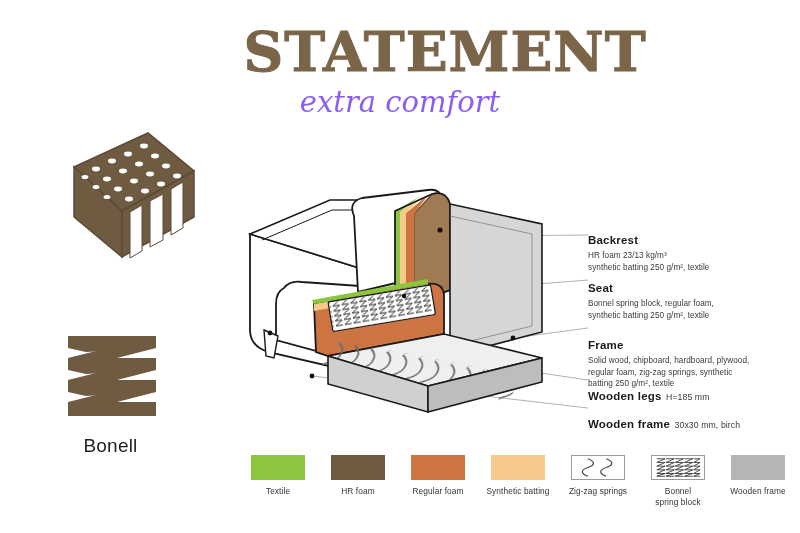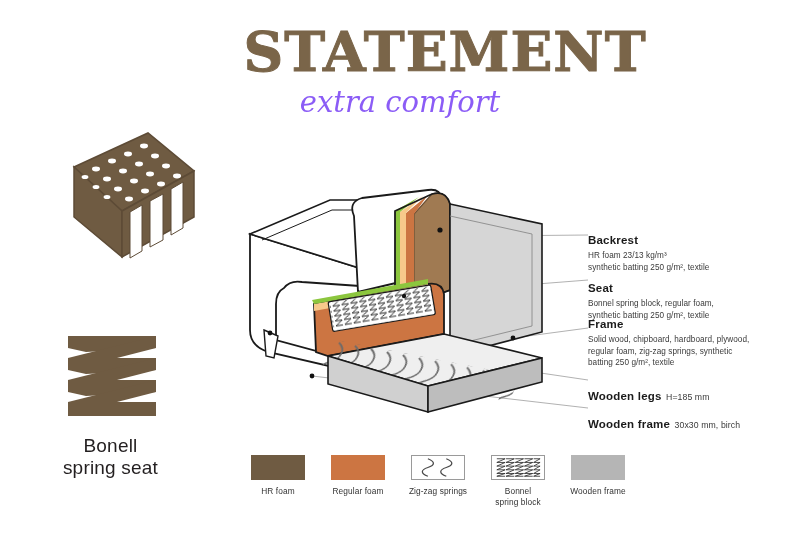--- a/index.html
+++ b/index.html
@@ -62,21 +62,21 @@
   }
   .callout-inline {
     font-size: 8.7px; font-weight: 400; color: #3a3a3a; letter-spacing: .1px;
   }
   .callout-desc {
     font-size: 8.2px; color: #3a3a3a; line-height: 1.42; letter-spacing: .05px;
     margin-top: 2px;
   }
   #callout-backrest { top: 0; }
   #callout-seat     { top: 48px; }
-  #callout-frame    { top: 84px; }
+  #callout-frame    { top: 105px; }
   #callout-legs     { top: 156px; }
   #callout-wframe   { top: 184px; }
 
   
   .legend {
     position: absolute; left: 238px; top: 455px; width: 560px;
     display: flex; align-items: flex-start;
   }
   .legend-item { width: 80px; text-align: center; }
   .legend-swatch {
@@ -140,21 +140,20 @@
         <polygon points="130,6 130,18 52,38 42,28"></polygon>
         <polygon points="42,28 130,28 130,40 60,44 42,40"></polygon>
         <polygon points="130,28 130,40 52,60 42,50"></polygon>
         <polygon points="42,50 130,50 130,62 60,66 42,62"></polygon>
         <polygon points="130,50 130,62 52,82 42,72"></polygon>
         <polygon points="42,72 130,72 130,86 42,86"></polygon>
       </g>
     </svg>
     <div class="feature-caption">
       <div>Bonell</div>
-      <div>spring seat</div>
     </div>
   </div>
 
   <svg id="sofa-illustration" width="370" height="250" viewBox="0 0 370 250">
 
     <defs>
       <pattern id="zigzagSprings" x="0" y="0" width="16" height="62" patternUnits="userSpaceOnUse">
         <path d="M4 2 C 14 8, 14 18, 4 24 C -6 30, -6 40, 4 46 C 14 52, 14 60, 4 62" fill="none" stroke="#6a6a6a" stroke-width="1.6"></path>
       </pattern>
       <pattern id="bonnelCoils" x="0" y="0" width="9" height="30" patternUnits="userSpaceOnUse">
@@ -268,31 +267,39 @@
     </div>
 
     <div class="callout" id="callout-wframe">
       <span class="callout-title">Wooden frame</span>
       <span class="callout-inline">30x30 mm, birch</span>
     </div>
   </div>
 
   <div class="legend">
 
+    <div class="legend-item">
+      <span class="legend-swatch" id="sw-textile" style="background: rgb(140, 198, 62);"></span>
+      <div class="legend-label">Textile</div>
+    </div>
 
     <div class="legend-item">
       <span class="legend-swatch" id="sw-hrfoam" style="background: rgb(111, 91, 66);"></span>
       <div class="legend-label">HR foam</div>
     </div>
 
     <div class="legend-item">
       <span class="legend-swatch" id="sw-regfoam" style="background: rgb(204, 117, 66);"></span>
       <div class="legend-label">Regular foam</div>
     </div>
 
+    <div class="legend-item">
+      <span class="legend-swatch" id="sw-batting" style="background: rgb(247, 201, 139);"></span>
+      <div class="legend-label">Synthetic batting</div>
+    </div>
 
     <div class="legend-item">
       <svg class="legend-swatch outlined" viewBox="0 0 54 25">
         <path d="M16 3 C 24 6, 24 10, 16 12.5 C 8 15, 8 19, 16 22" fill="none" stroke="#4a4a4a" stroke-width="1.4"></path>
         <path d="M36 3 C 44 6, 44 10, 36 12.5 C 28 15, 28 19, 36 22" fill="none" stroke="#4a4a4a" stroke-width="1.4"></path>
       </svg>
       <div class="legend-label">Zig-zag springs</div>
     </div>
 
     <div class="legend-item">

